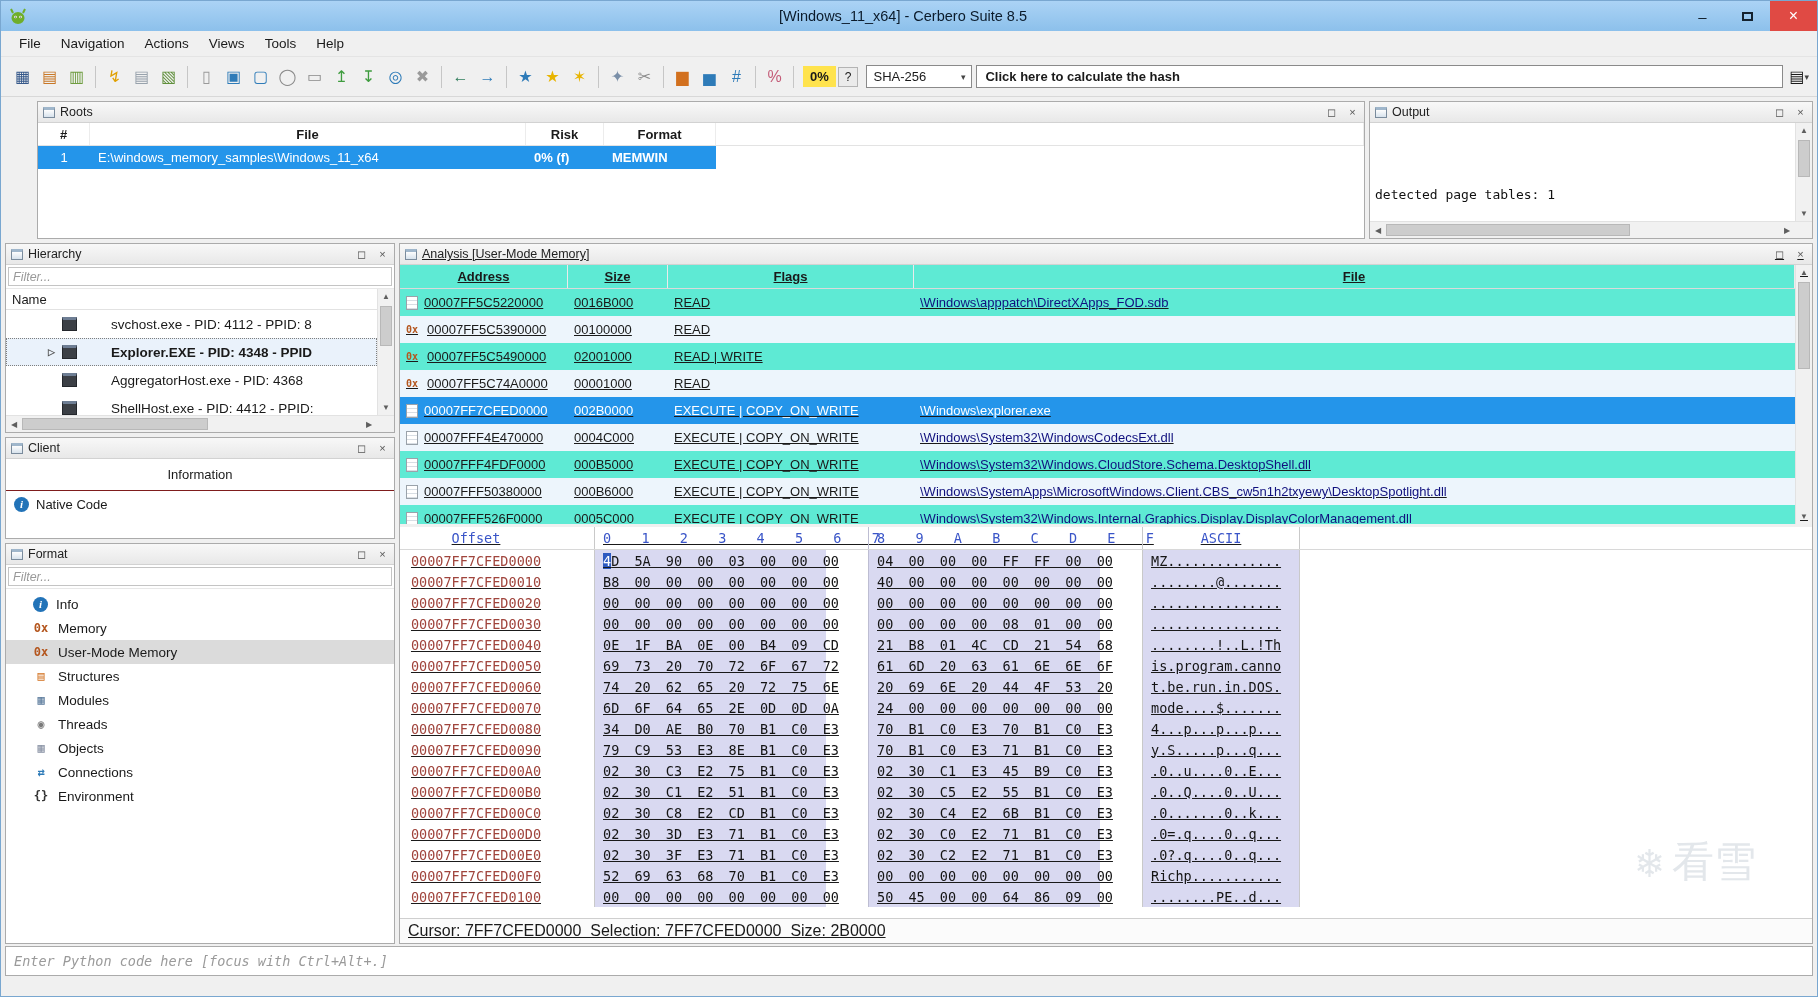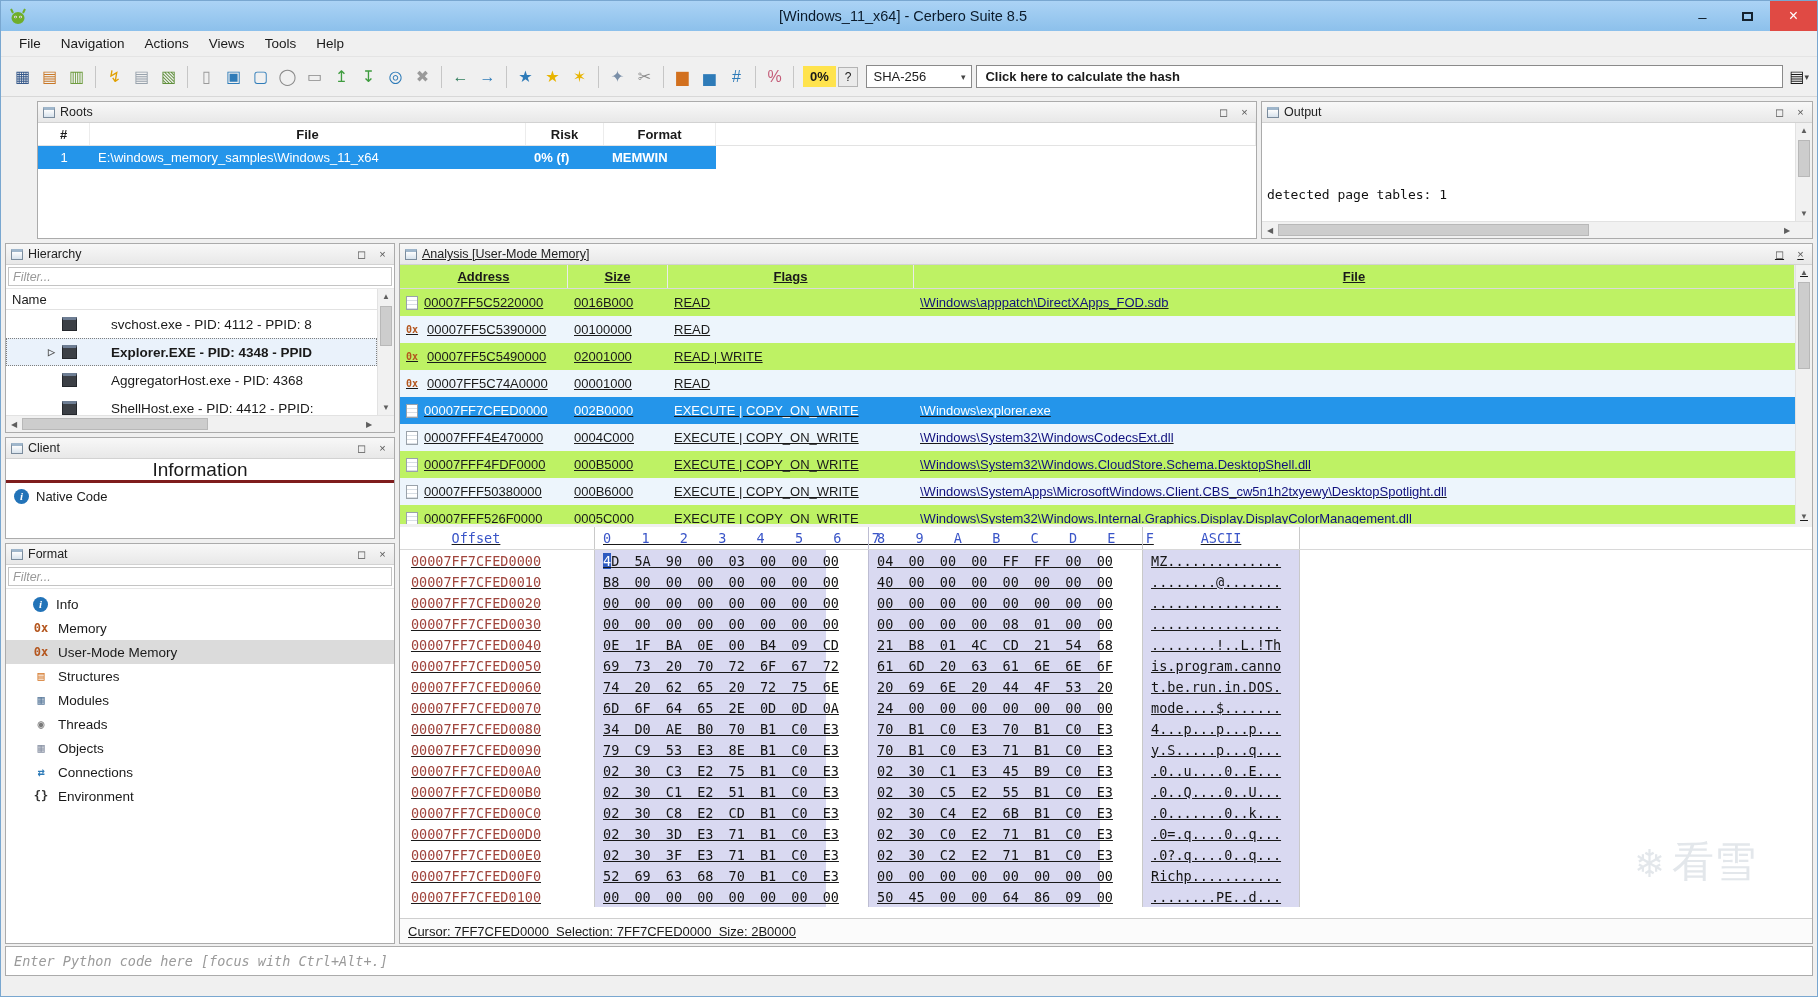--- a/index.html
+++ b/index.html
@@ -46,21 +46,21 @@
   .rt-data>span{display:flex;align-items:center;padding-left:8px;}
   .r-num{width:52px;flex:0 0 auto;}
   .rt-data .r-num{justify-content:center;padding-left:0;}
   .r-file{width:436px;flex:0 0 auto;}
   .r-risk{width:78px;flex:0 0 auto;}
   .r-format{width:112px;flex:0 0 auto;}
   .r-fill{flex:1;}
   .rt-data.sel>span:not(.r-fill){background:#2495EA;color:#FFF;}
   .rt-data.sel .r-risk,.rt-data.sel .r-format{font-weight:bold;}
 
-  .output-panel{width:552px;flex:0 0 auto;}
+  .output-panel{width:444px;flex:0 0 auto;}
   .out-body{flex:1;display:flex;min-height:0;}
   .out-lines{flex:1;padding:2px 5px;font:13px "DejaVu Sans Mono",monospace;line-height:20px;white-space:pre;overflow:hidden;color:#111;}
 
   
   .vsb{width:17px;background:#F1F1F1;border-left:1px solid #E2E2E2;display:flex;flex-direction:column;flex:0 0 auto;}
   .sarr{height:15px;display:flex;align-items:center;justify-content:center;font-size:8px;color:#5E5E5E;flex:0 0 auto;}
   .strack{flex:1;position:relative;}
   .sthumb{position:absolute;left:2px;right:2px;background:#CDCDCD;border:1px solid #B8B8B8;}
   .hsb{height:17px;background:#F1F1F1;border-top:1px solid #E2E2E2;display:flex;align-items:stretch;flex:0 0 auto;}
   .hsb .sarr{width:16px;height:auto;}
@@ -79,39 +79,39 @@
   .name-header{height:21px;border-bottom:1px solid #E2E2E2;display:flex;align-items:center;padding-left:6px;flex:0 0 auto;}
   .tree-rows{flex:1;overflow:hidden;}
   .tree-row{height:28px;display:flex;align-items:center;padding-left:42px;white-space:nowrap;}
   .tree-row.sel{background:#EAF2FB;outline:1px dotted #7E7E7E;outline-offset:-1px;font-weight:bold;}
   .expander{width:14px;font-size:9px;color:#555;visibility:hidden;flex:0 0 auto;}
   .expander.show{visibility:visible;}
   .app-ico{width:15px;height:14px;background:#3B3F45;border:1px solid #23262B;border-top:3px solid #6E7E94;margin-right:6px;flex:0 0 auto;}
   .tree-label{font-size:13.5px;margin-left:28px;}
 
   .summary-panel{height:102px;flex:0 0 auto;}
-  .info-header{height:24px;border-bottom:3px solid #7f1d1d;display:flex;align-items:center;justify-content:center;font-size:19px;flex:0 0 auto;}
+  .info-header{height:32px;border-bottom:1px solid #7f1d1d;display:flex;align-items:center;justify-content:center;font-size:13px;flex:0 0 auto;}
   .sum-item{height:26px;display:flex;align-items:center;padding-left:8px;gap:7px;}
   .circle-i{width:15px;height:15px;border-radius:50%;background:#2273B8;color:#FFF;display:flex;align-items:center;justify-content:center;
             font:italic bold 11px "Liberation Serif",serif;flex:0 0 auto;}
 
   .format-panel{flex:1;}
   .fmt-list{flex:1;overflow:hidden;padding-top:3px;}
   .fmt-item{height:24px;display:flex;align-items:center;padding-left:26px;gap:8px;}
   .fmt-item.sel{background:#DBDBDB;}
   .fmt-glyph{width:18px;text-align:center;font:bold 12px "DejaVu Sans Mono",monospace;flex:0 0 auto;}
   .fmt-glyph.circle{width:15px;height:15px;border-radius:50%;background:#2273B8;font:italic bold 11px "Liberation Serif",serif;
                     display:flex;align-items:center;justify-content:center;margin-left:1px;}
   .fmt-label{font-size:13.5px;}
 
   
   .main-col{flex:1;min-width:0;display:flex;}
   .an-panel{flex:1;display:flex;flex-direction:column;text-decoration:underline;}
   .an-table-region{height:262px;display:flex;border-bottom:3px solid #F0F0F0;flex:0 0 auto;min-width:0;}
-  .an-table{flex:1;overflow:hidden;background:#bef264;min-width:0;}
+  .an-table{flex:1;overflow:hidden;background:#5eead4;min-width:0;}
   .an-row{display:flex;height:27px;white-space:nowrap;}
   .an-row.an-head{height:24px;border-bottom:1px solid #DADADA;}
   .hc{display:flex;align-items:center;justify-content:center;font-weight:bold;border-right:1px solid #EBEBEB;}
   .dc{display:flex;align-items:center;padding-left:6px;overflow:hidden;}
   .w-addr{width:168px;flex:0 0 auto;}
   .w-size{width:100px;flex:0 0 auto;}
   .w-flags{width:246px;flex:0 0 auto;}
   .w-file{flex:1;min-width:0;}
   .a-addr{gap:6px;}
   .a-file{color:#10107E;}
@@ -134,21 +134,21 @@
   .hx-g2{border-left:1px solid #BDBDD2;}
   .hx-asc{width:158px;flex:0 0 auto;display:flex;align-items:center;padding-left:8px;white-space:pre;
           border-left:1px solid #C9C9C9;border-right:1px solid #C9C9C9;}
   .hx-headrow .hx-asc{justify-content:center;padding-left:0;}
   .hx-data .hx-g,.hx-data .hx-asc{background:#D9D9F1;color:#141414;}
   .bt{display:inline-block;}
   .hx-data.cur .hx-g1 .bt::first-letter{background:#2D59C0;color:#FFF;}
   .watermark{position:absolute;right:56px;bottom:28px;display:flex;align-items:center;gap:10px;color:#E3E7EB;font-size:42px;}
 
   .cursor-bar{height:25px;border-top:1px solid #CFCFCF;background:#FBFBFB;display:flex;align-items:center;
-              padding-left:8px;font-size:13px;white-space:pre;flex:0 0 auto;}
+              padding-left:8px;font-size:16px;white-space:pre;flex:0 0 auto;}
 
   
   .pyconsole{height:30px;margin:2px 4px 0;border:1px solid #ABABAB;background:#FFF;display:flex;align-items:center;flex:0 0 auto;}
   .py-input{width:100%;border:0;outline:0;font:13.5px "DejaVu Sans Mono",monospace;padding:0 8px;color:#444;background:transparent;}
   .bottom-strip{height:20px;flex:0 0 auto;}
 </style>
 </head>
 <body>
 
 <div class="window">

